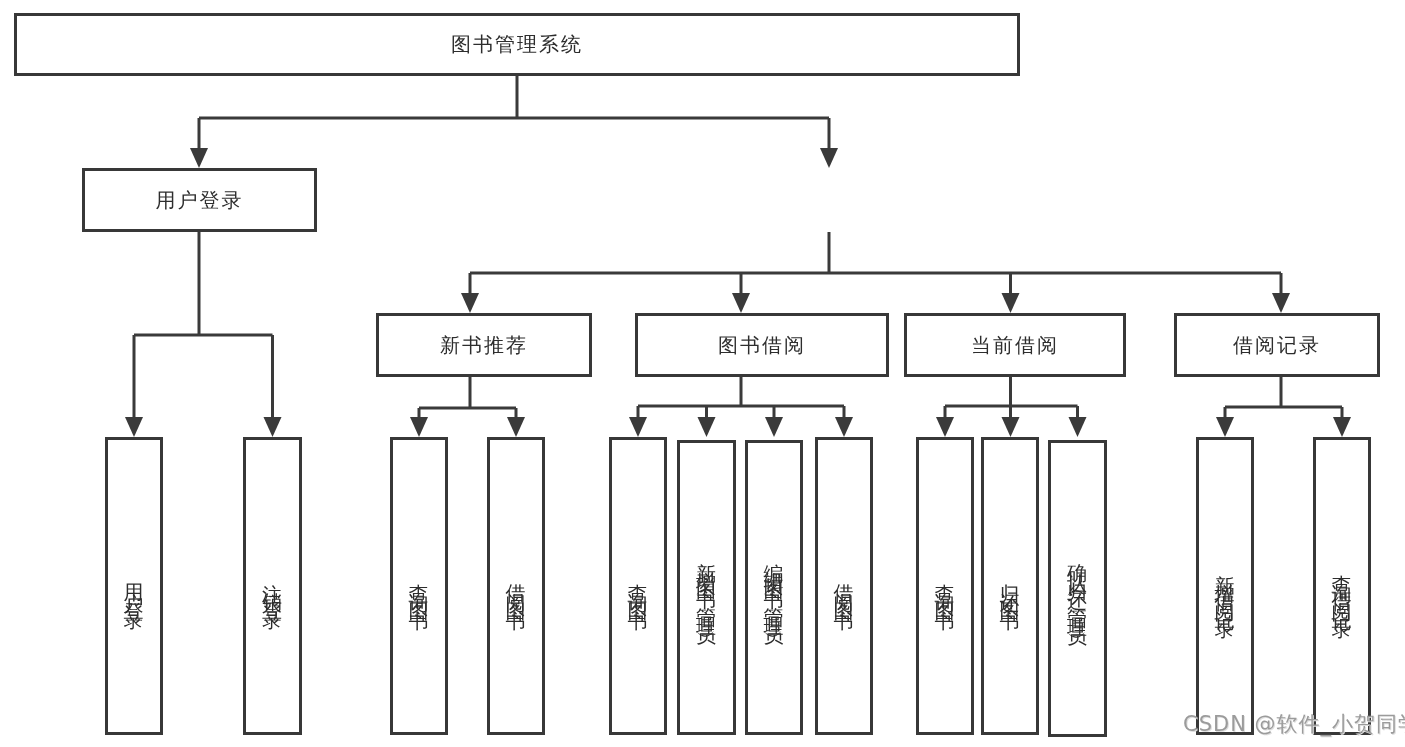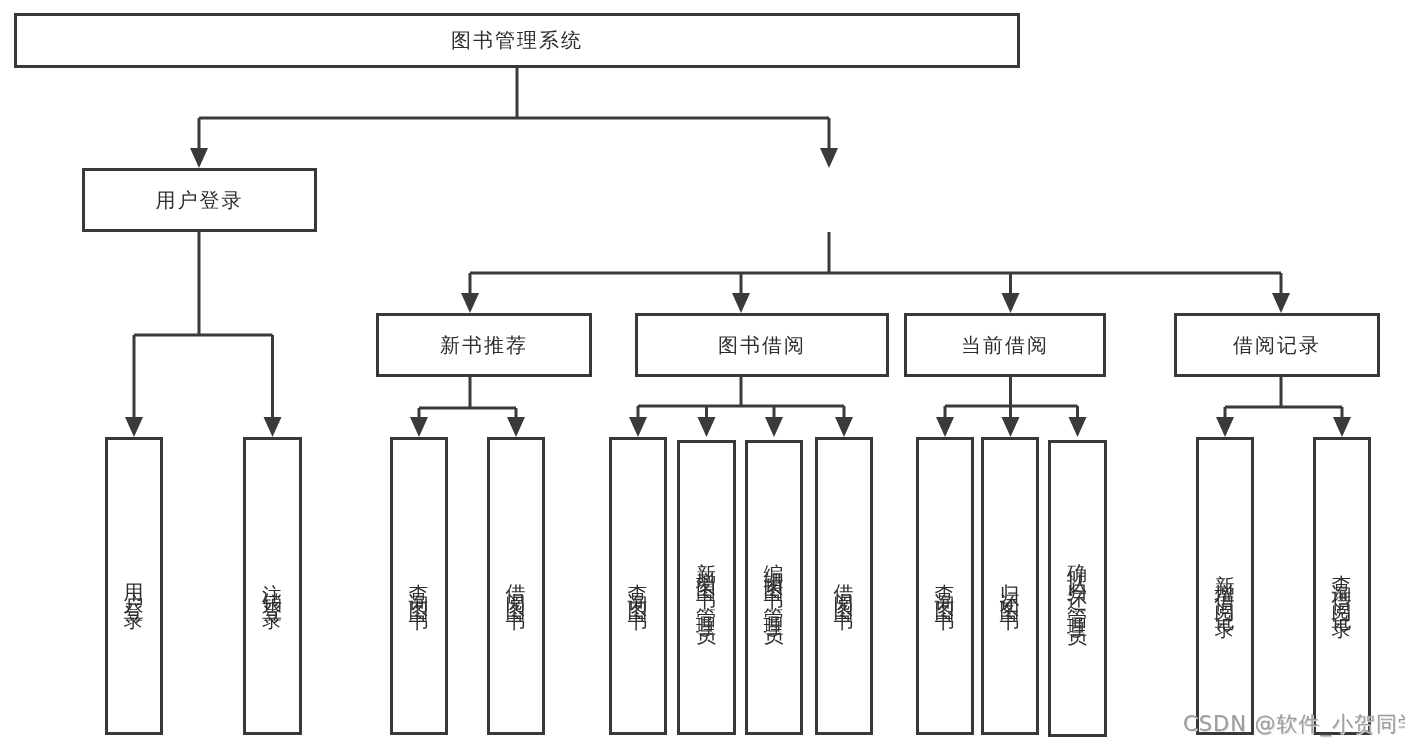--- a/index.html
+++ b/index.html
@@ -54,27 +54,27 @@
       <polygon points="765,417 783,417 774,437"></polygon>
       <polygon points="835,417 853,417 844,437"></polygon>
       <polygon points="936,417 954,417 945,437"></polygon>
       <polygon points="1001.5,417 1019.5,417 1010.5,437"></polygon>
       <polygon points="1068.5,417 1086.5,417 1077.5,437"></polygon>
       <polygon points="1216,417 1234,417 1225,437"></polygon>
       <polygon points="1333,417 1351,417 1342,437"></polygon>
     </g>
   </svg>
 
-  <div class="node" style="left:14px;top:13px;width:1006px;height:55px;">图书管理系统</div>
+  <div class="node" style="left:14px;top:13px;width:1006px;height:63px;">图书管理系统</div>
 
   <div class="node" style="left:82px;top:168px;width:235px;height:64px;">用户登录</div>
 
   <div class="node" style="left:362px;top:313px;width:216px;height:64px;margin-left:14px;">新书推荐</div>
   <div class="node" style="left:635px;top:313px;width:254px;height:64px;">图书借阅</div>
-  <div class="node" style="left:904px;top:313px;width:202px;height:64px;">当前借阅</div>
+  <div class="node" style="left:904px;top:313px;width:222px;height:64px;">当前借阅</div>
   <div class="node" style="left:1174px;top:313px;width:206px;height:64px;">借阅记录</div>
 
   <div class="node vnode" style="left:105px;top:437px;width:58px;height:298px;">用户登录</div>
   <div class="node vnode" style="left:243px;top:437px;width:59px;height:298px;">注销登录</div>
 
   <div class="node vnode" style="left:390px;top:437px;width:58px;height:298px;">查询图书</div>
   <div class="node vnode" style="left:487px;top:437px;width:58px;height:298px;">借阅图书</div>
 
   <div class="node vnode" style="left:609px;top:437px;width:58px;height:298px;">查询图书</div>
   <div class="node vnode" style="left:677px;top:440px;width:59px;height:295px;">新增图书（管理员）</div>

